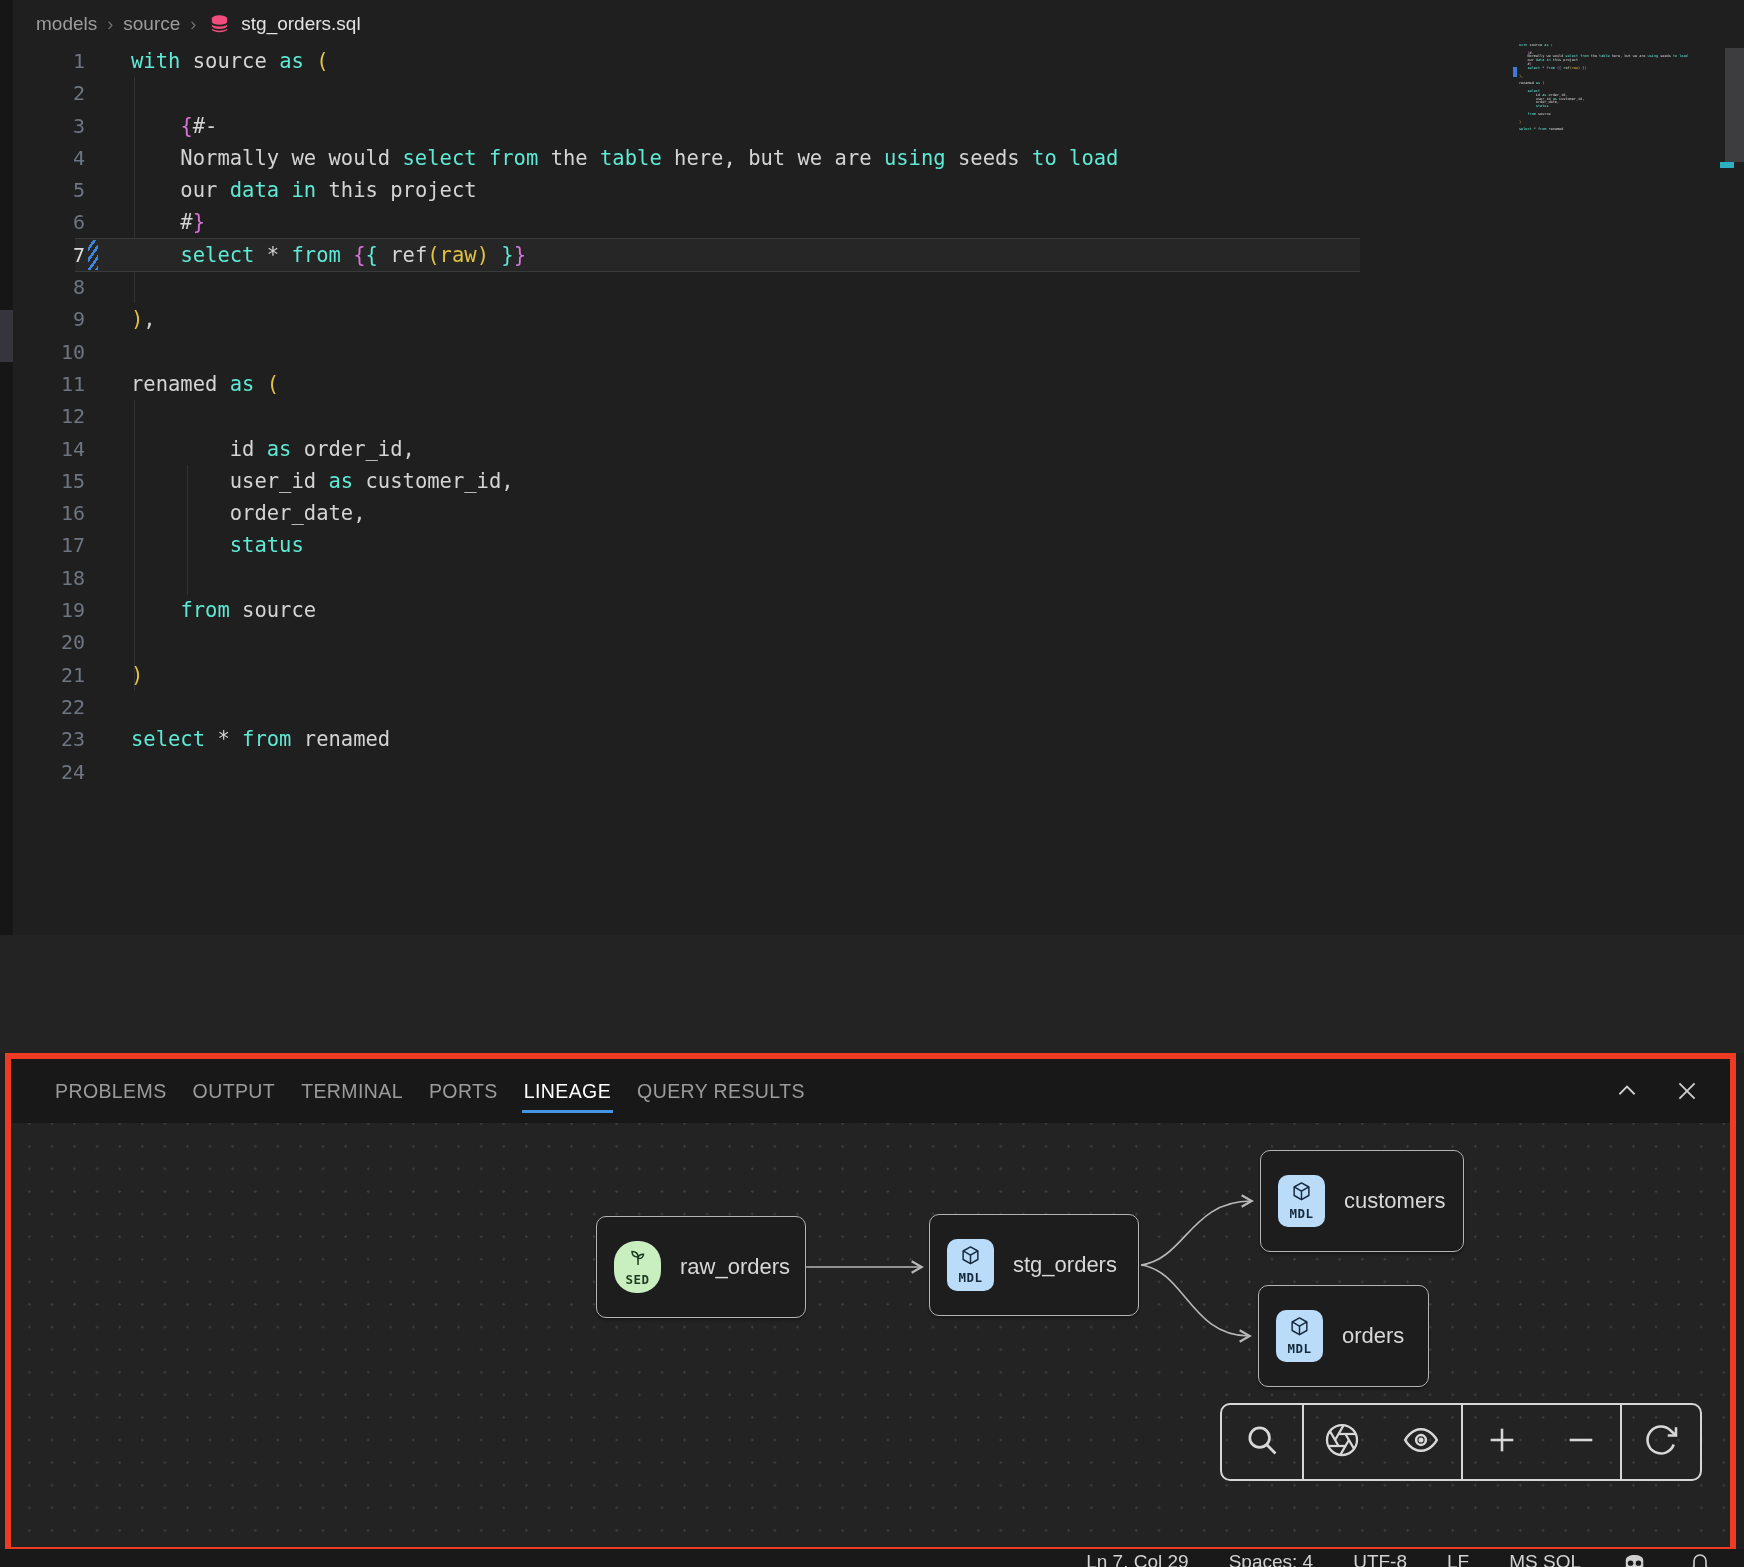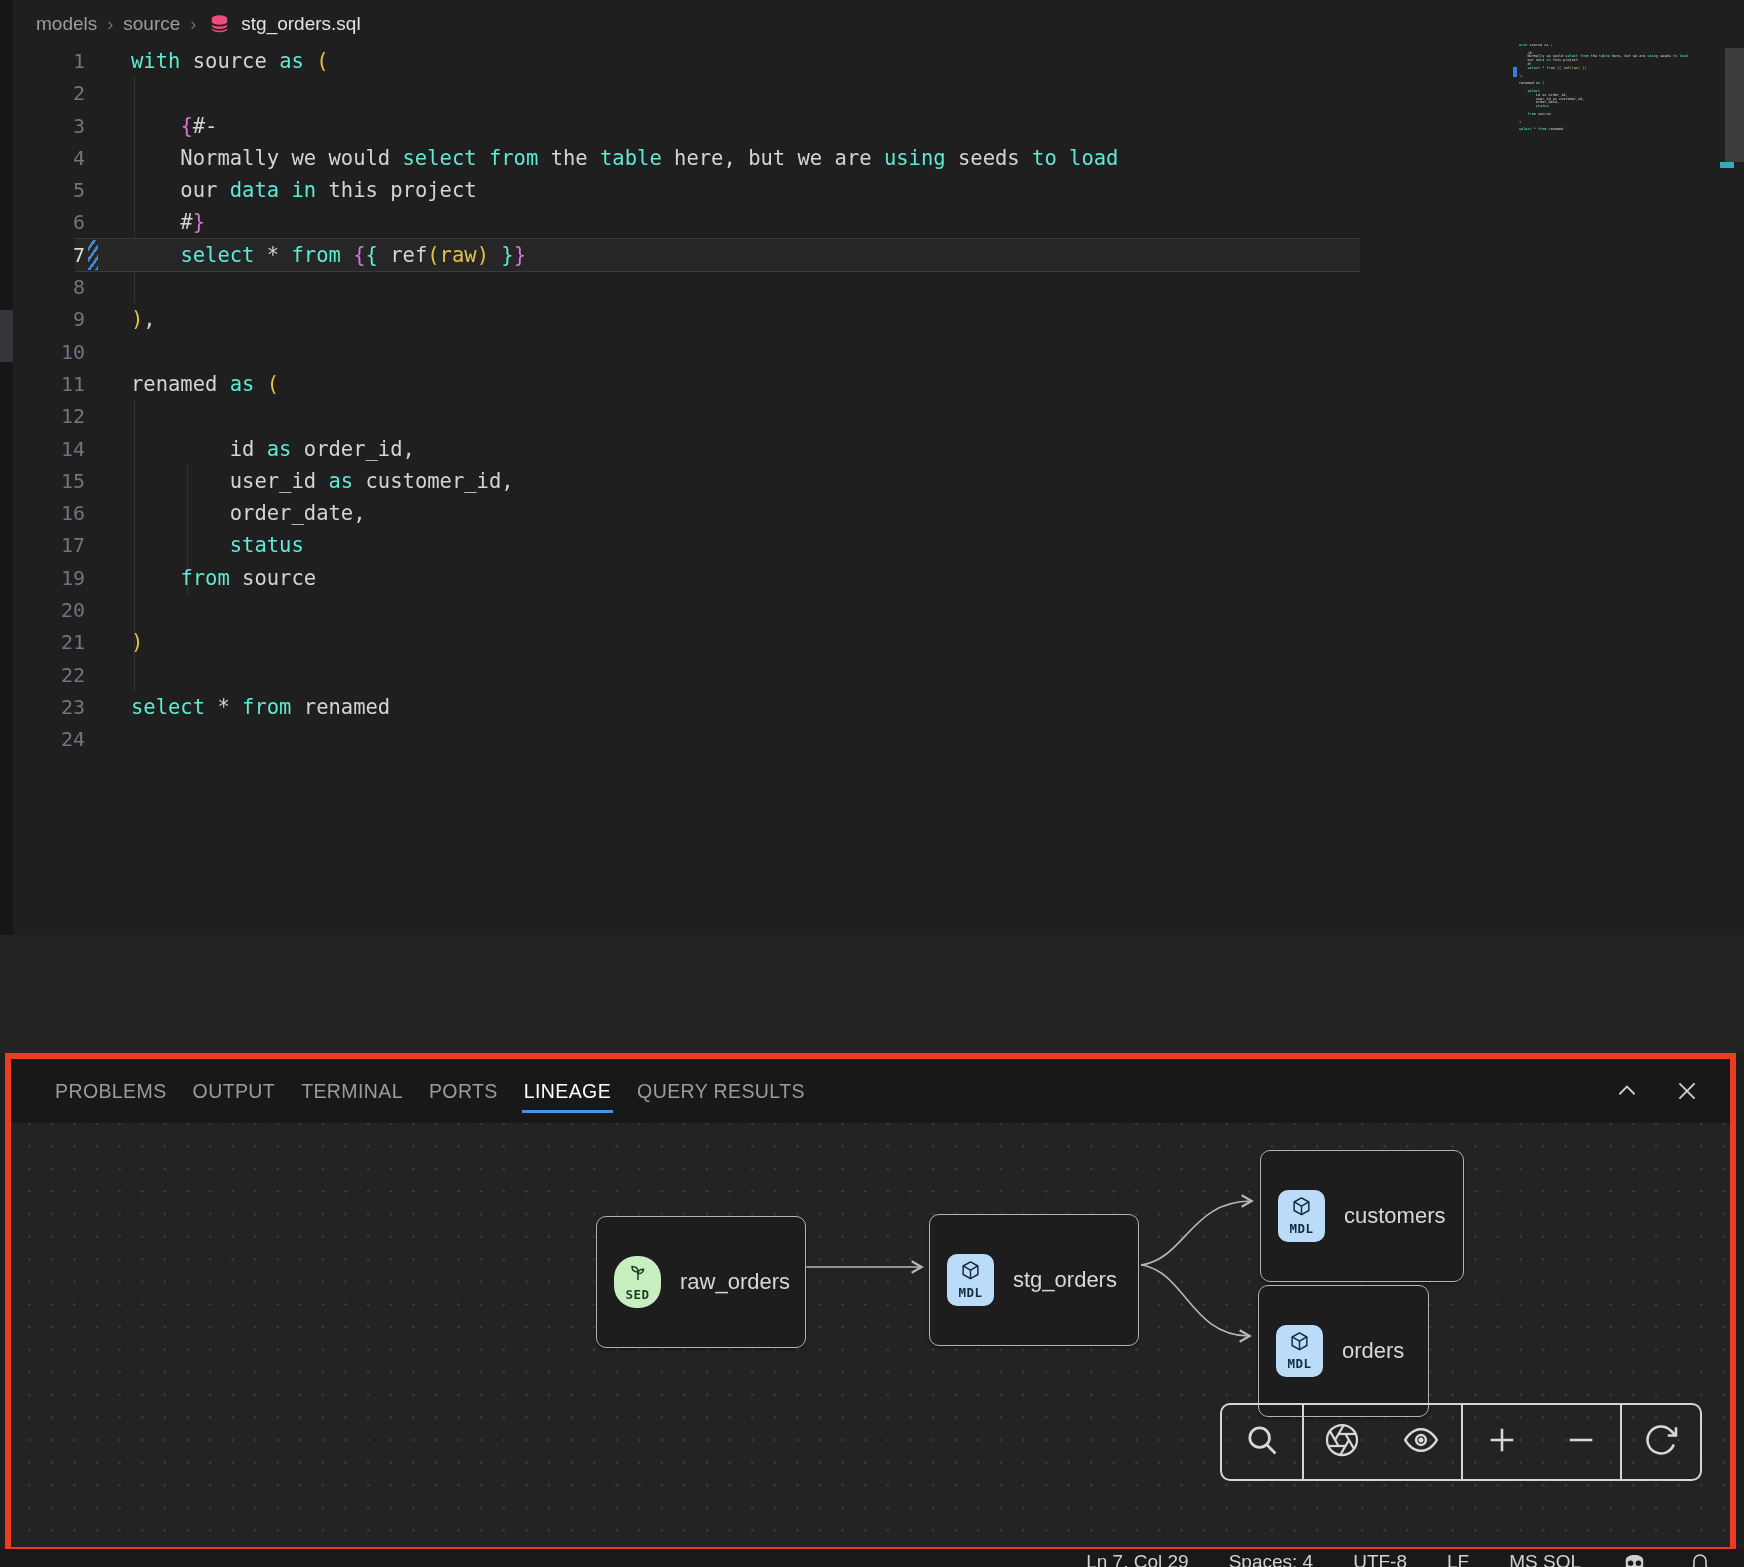--- a/index.html
+++ b/index.html
@@ -51,21 +51,21 @@
   .tab { font-size:19.5px; letter-spacing:.4px; color:#9b9b9b; position:relative; cursor:default; flex:none; }
   .tab.active { color:#ffffff; }
   .tab.active::after { content:''; position:absolute; left:-2px; right:-2px; bottom:-10px; height:3px; background:#4595e6; }
   .panel-tab-actions { margin-left:auto; display:flex; align-items:center; gap:34px; }
   .panel-action { display:flex; align-items:center; }
   .lineage-canvas { position:relative; width:1719px; height:424px; background:#232323;
     background-image:radial-gradient(circle, #3d3d3d 1.3px, rgba(0,0,0,0) 1.4px);
     background-size:22.6px 22.6px; background-position:7px 12px; overflow:hidden; }
   .edges { position:absolute; left:0; top:0; }
   
-  .node { position:absolute; height:132px; background:#1d1d1d; border:1.5px solid #b4b4b4; border-radius:10px;
+  .node { position:absolute; height:102px; background:#1d1d1d; border:1.5px solid #b4b4b4; border-radius:10px;
     display:flex; align-items:center; padding-left:17px; gap:19px; box-shadow:0 2px 3px rgba(0,0,0,.35); }
   .node-raw_orders { left:585px; top:93px;  width:210px; }
   .node-stg_orders { left:918px; top:91px;  width:210px; }
   .node-customers  { left:1249px; top:27px; width:204px; }
   .node-orders     { left:1247px; top:162px; width:171px; }
   .badge { width:47px; height:52px; border-radius:10px; display:flex; flex-direction:column;
     align-items:center; justify-content:center; gap:0px; flex:none; }
   .badge-seed  { background:#c9efc0; color:#1c3b20;border-radius:22px; }
   .badge-model { background:#badcf9; color:#15293e; }
   .badge-label { font-size:12.5px; font-weight:bold; letter-spacing:.5px; font-family:"DejaVu Sans Mono", monospace; }
@@ -189,20 +189,25 @@
         </div>
         <div class="code-row">
           <div class="gutter">16</div>
           <div class="deco"></div>
           <div class="line-text"><span class="tok-pl">        order_date,</span></div>
         </div>
         <div class="code-row">
           <div class="gutter">17</div>
           <div class="deco"></div>
           <div class="line-text"><span class="tok-pl">        </span><span class="tok-kw">status</span></div>
+        </div>
+        <div class="code-row">
+          <div class="gutter">18</div>
+          <div class="deco"></div>
+          <div class="line-text">&nbsp;</div>
         </div>
         <div class="code-row">
           <div class="gutter">19</div>
           <div class="deco"></div>
           <div class="line-text"><span class="tok-pl">    </span><span class="tok-kw">from</span><span class="tok-pl"> source</span></div>
         </div>
         <div class="code-row">
           <div class="gutter">20</div>
           <div class="deco"></div>
           <div class="line-text">&nbsp;</div>

